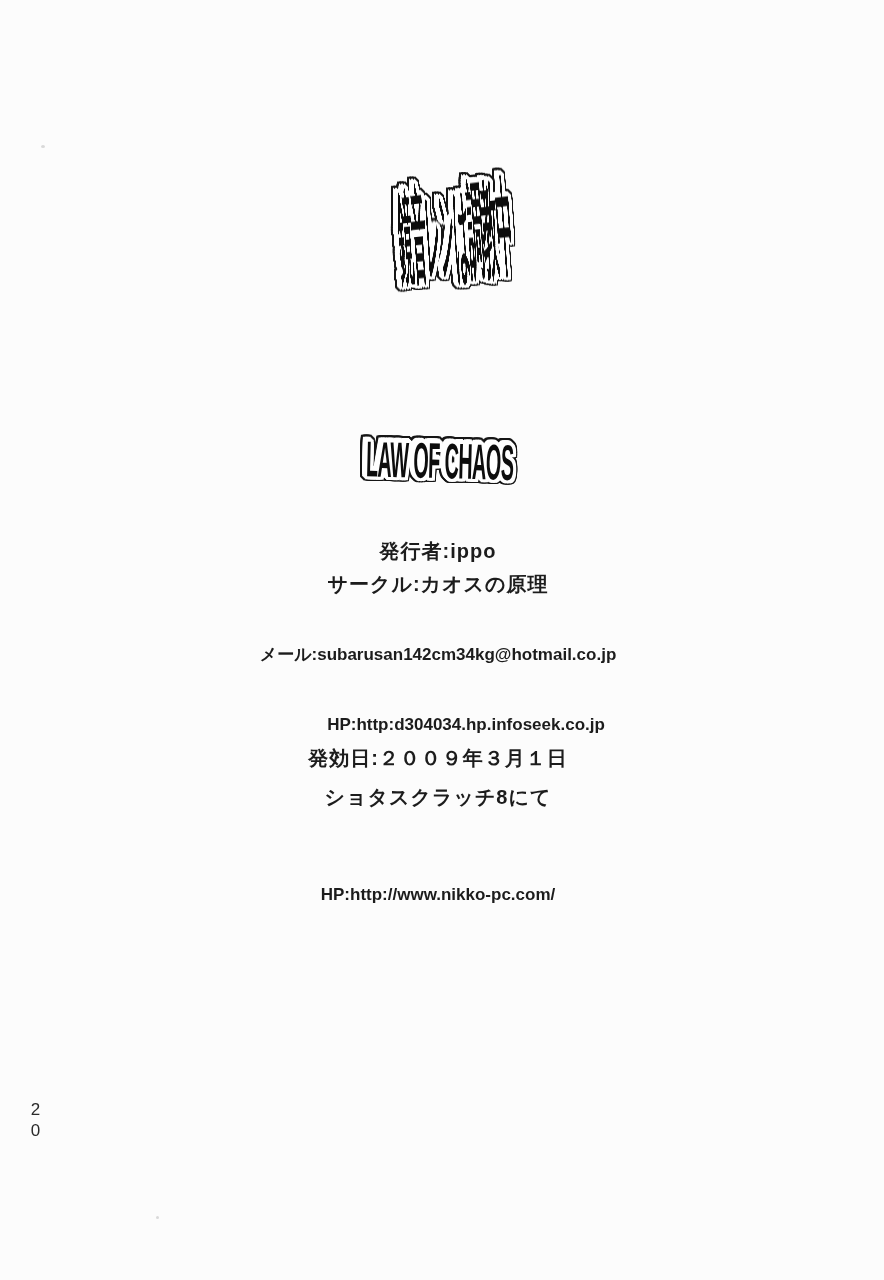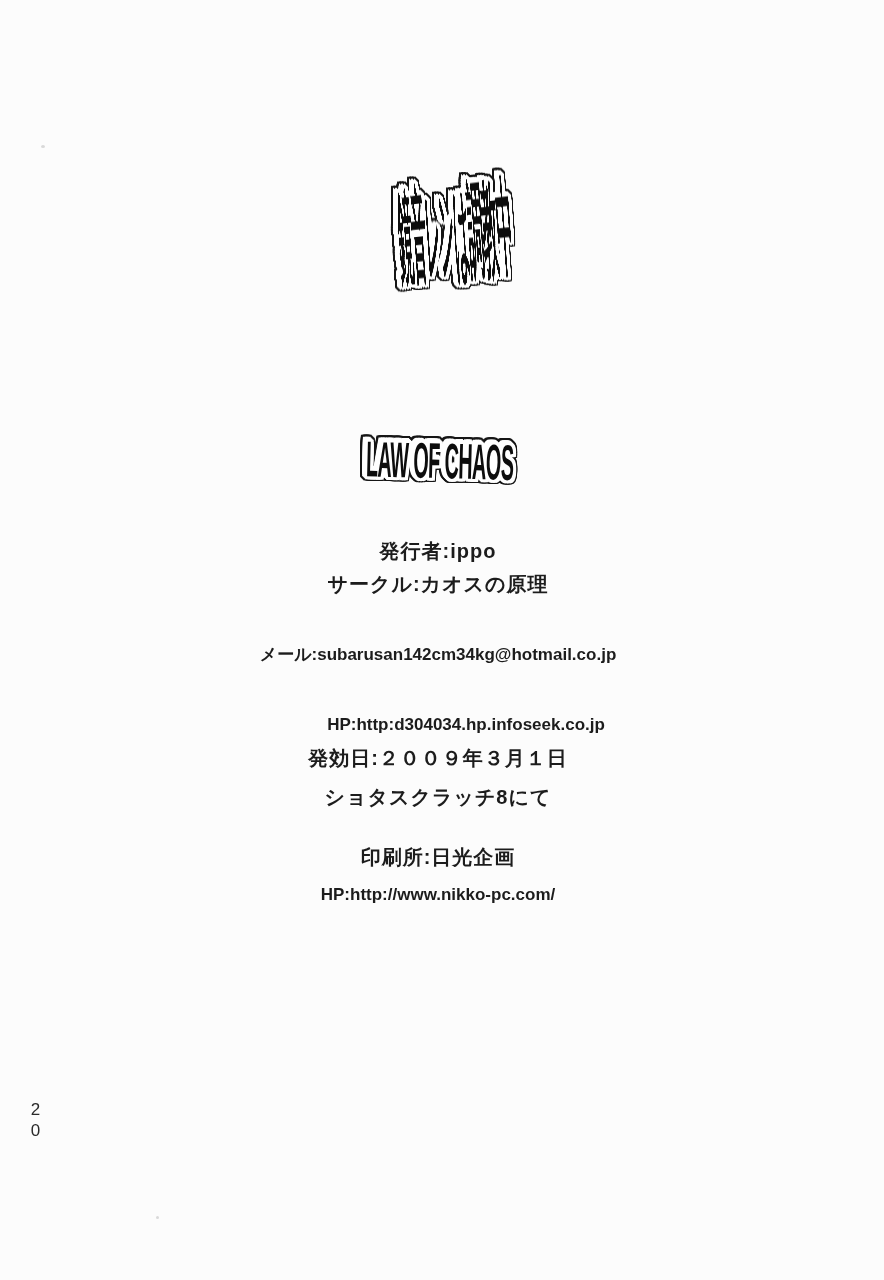--- a/index.html
+++ b/index.html
@@ -107,21 +107,20 @@
   <div class="line jp l-circle">サークル:カオスの原理</div>
 
   <div class="line mono l-email">メール:subarusan142cm34kg@hotmail.co.jp</div>
 
   <div class="line mono l-homepage">HP:http:d304034.hp.infoseek.co.jp</div>
 
   <div class="line jp l-date">発効日:２００９年３月１日</div>
 
   <div class="line jp l-event">ショタスクラッチ8にて</div>
 
-  <div class="line jp l-printer">印刷所:日光企画</div>
 
   <div class="line mono l-printer-hp">HP:http://www.nikko-pc.com/</div>
 
   <div class="page-num">20</div>
 
   <div class="speck speck-a"></div>
   <div class="speck speck-b"></div>
 
 </div>
 

